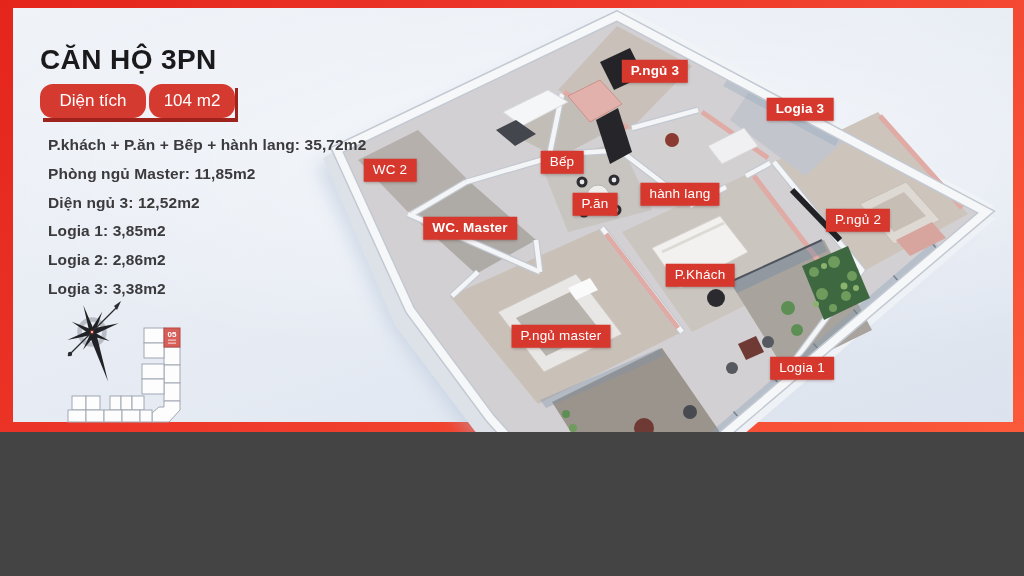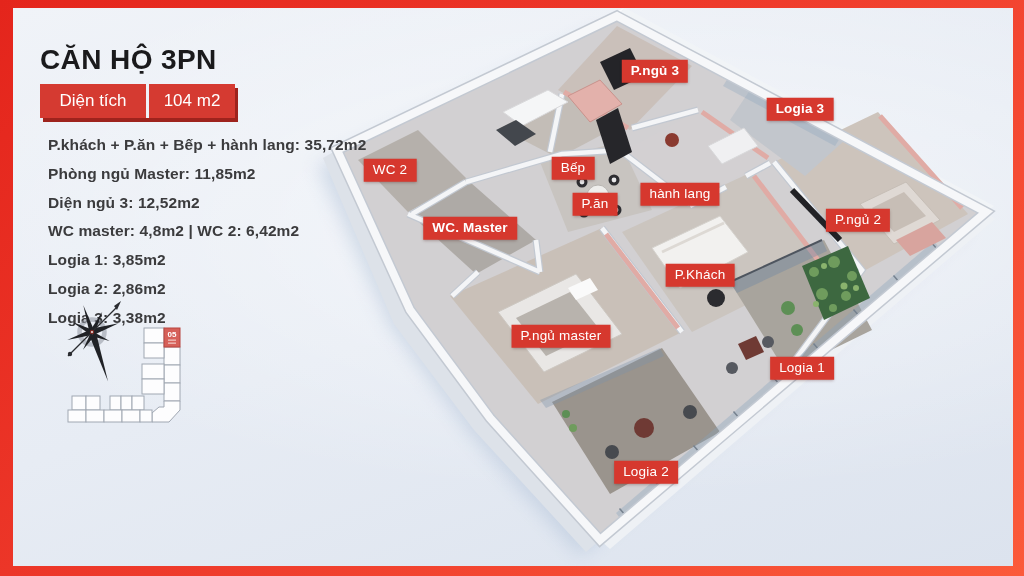--- a/index.html
+++ b/index.html
@@ -1,39 +1,39 @@
 <!DOCTYPE html>
 <html><head>
 <meta charset="utf-8">
 <style>
   html,body{margin:0;padding:0;background:#444;}
   *{box-sizing:border-box;}
   #screen{
-    position:relative;width:1024px;height:576px;overflow:hidden;
+    position:relative;width:1024px;height:432px;overflow:hidden;
     font-family:"Liberation Sans","DejaVu Sans",sans-serif;
     background:linear-gradient(135deg,#e4251c 0%,#ee3a2b 45%,#fb5a3a 100%);
   }
   #canvas{
     position:absolute;left:13px;top:8px;right:11px;bottom:10px;
     background:
       radial-gradient(130% 90% at 62% 38%, rgba(255,255,255,.55) 0%, rgba(255,255,255,0) 55%),
       linear-gradient(160deg,#f0f3f8 0%,#e7ecf4 50%,#dce3ee 100%);
   }
   
   .page-title{
     position:absolute;left:40px;top:44px;margin:0;
     font-size:28px;font-weight:800;color:#1a1a1c;letter-spacing:.4px;
   }
   .area-badge{
     position:absolute;left:40px;top:84px;display:flex;gap:3px;
     box-shadow:3px 4px 0 #9e231d;
   }
   .area-seg{
     background:#d53a31;color:#ffffff;font-size:17px;line-height:1;
-    padding:8px 0 9px;text-align:center;display:inline-block;
+    padding:8px 0 9px;text-align:center;display:inline-block;border-radius:13px;
   }
   .area-seg.s1{width:106px;}
   .area-seg.s2{width:86px;}
   #room-list{
     position:absolute;left:40px;top:127px;color:#3b3b3d;
     font-size:15.5px;line-height:20.8px;letter-spacing:.1px;
   }
   #room-list p{margin:8px;font-weight:bold;}
   
   #plan-labels{position:absolute;inset:0;pointer-events:none;}
@@ -179,21 +179,20 @@
 
   <div class="area-badge">
     <span class="area-seg s1">Diện tích</span>
     <span class="area-seg s2">104 m2</span>
   </div>
 
   <div id="room-list">
       <p>P.khách + P.ăn + Bếp + hành lang: 35,72m2</p>
       <p>Phòng ngủ Master: 11,85m2</p>
       <p>Diện ngủ 3: 12,52m2</p>
-      <p>WC master: 4,8m2 | WC 2: 6,42m2</p>
       <p>Logia 1: 3,85m2</p>
       <p>Logia 2: 2,86m2</p>
       <p>Logia 3: 3,38m2</p>
     </div>
 
   <svg viewBox="0 0 76 92" style="left:58px;top:298px;width:76px;height:92px">
     <circle cx="34" cy="34" r="12.5" fill="none" stroke="#8f96a0" stroke-width="4.5" opacity="0.55"></circle>
     <g transform="rotate(-18 34 34)" fill="#202226">
       <polygon points="34,6 31.4,34 36.6,34"></polygon>
       <polygon points="30.5,37 34,86 37.5,37"></polygon>
@@ -236,21 +235,21 @@
       <rect x="98" y="10" width="16" height="19" fill="#d66059" stroke="#b8453f"></rect>
       <text x="106" y="19" text-anchor="middle" font-size="8" font-weight="bold" fill="#ffffff" font-family="Liberation Sans, DejaVu Sans, sans-serif">05</text>
       <rect x="102" y="21.5" width="8" height="1.3" fill="#f0c4c0"></rect>
       <rect x="102" y="24.5" width="8" height="1.3" fill="#f0c4c0"></rect>
     </g>
   </svg>
 
   <div id="plan-labels">
       <div class="plan-label" style="left: 390px; top: 170px;">WC 2</div>
       <div class="plan-label" style="left: 470px; top: 228px; font-weight: bold;">WC. Master</div>
-      <div class="plan-label" style="left: 562px; top: 168px; margin-left: 11px;">Bếp</div>
+      <div class="plan-label" style="left: 562px; top: 162px;">Bếp</div>
       <div class="plan-label" style="left: 595px; top: 204px;">P.ăn</div>
       <div class="plan-label" style="left: 680px; top: 194px;">hành lang</div>
       <div class="plan-label" style="left: 655px; top: 71px; font-weight: bold;">P.ngủ 3</div>
       <div class="plan-label" style="left: 800px; top: 109px; font-weight: bold;">Logia 3</div>
       <div class="plan-label" style="left: 858px; top: 220px;">P.ngủ 2</div>
       <div class="plan-label" style="left: 700px; top: 275px;">P.Khách</div>
       <div class="plan-label" style="left: 561px; top: 336px;">P.ngủ master</div>
       <div class="plan-label" style="left: 802px; top: 368px; text-align: center;">Logia 1</div>
       <div class="plan-label" style="left: 646px; top: 472px;">Logia 2</div>
     </div>

